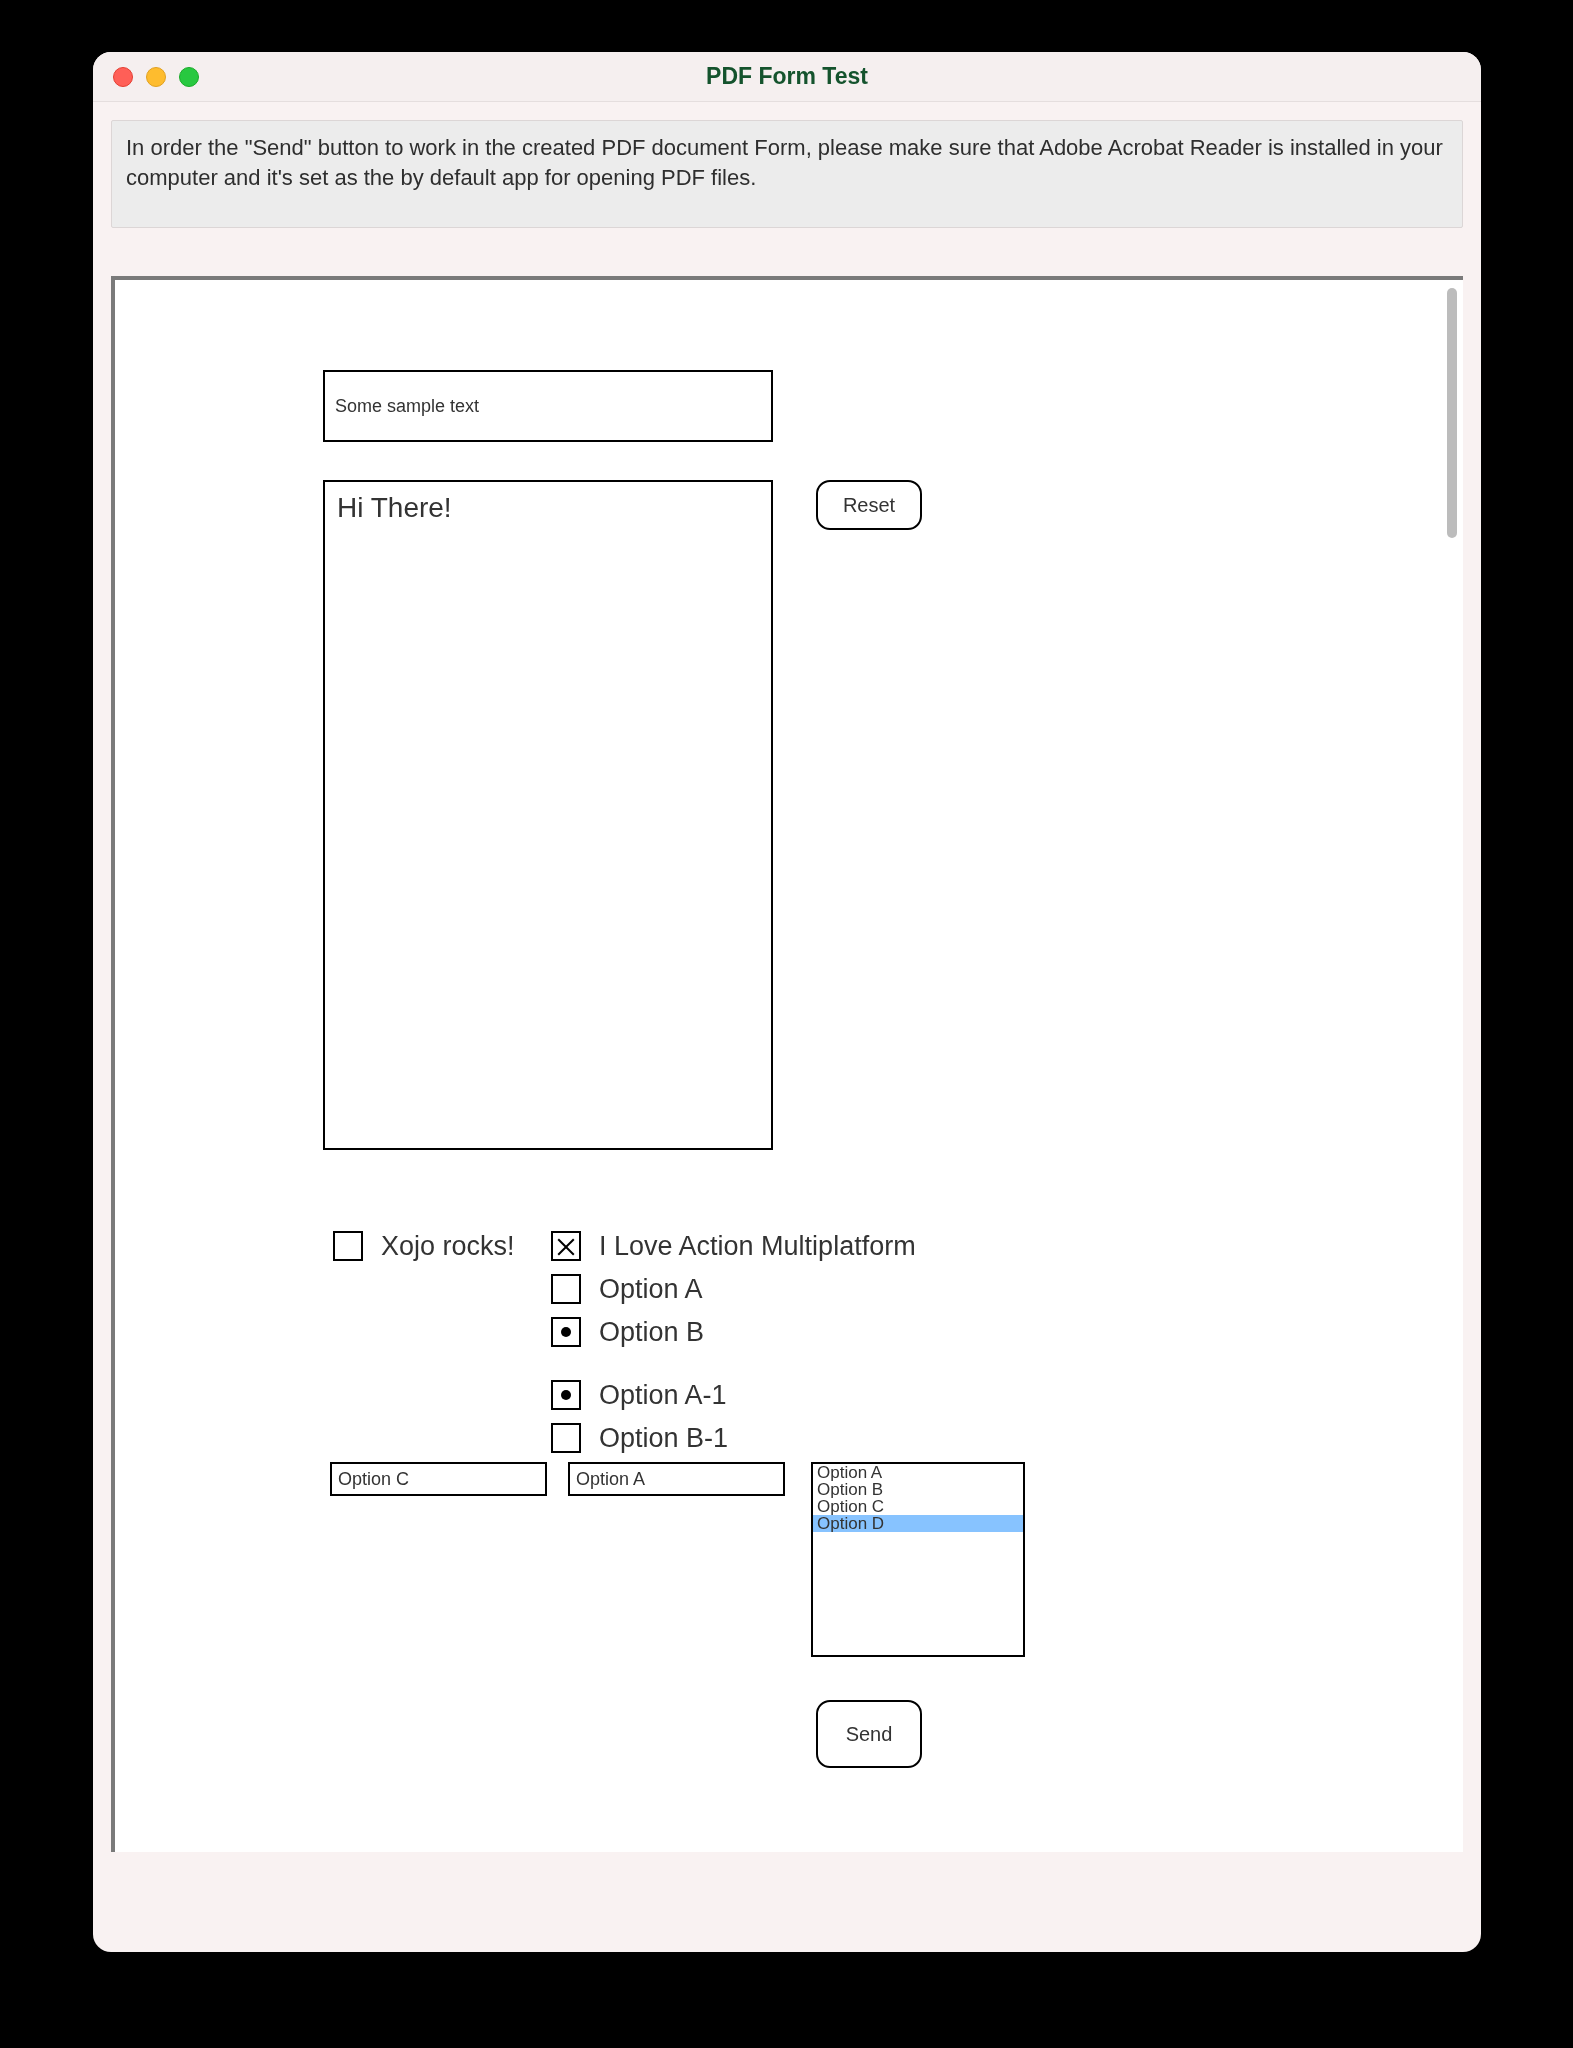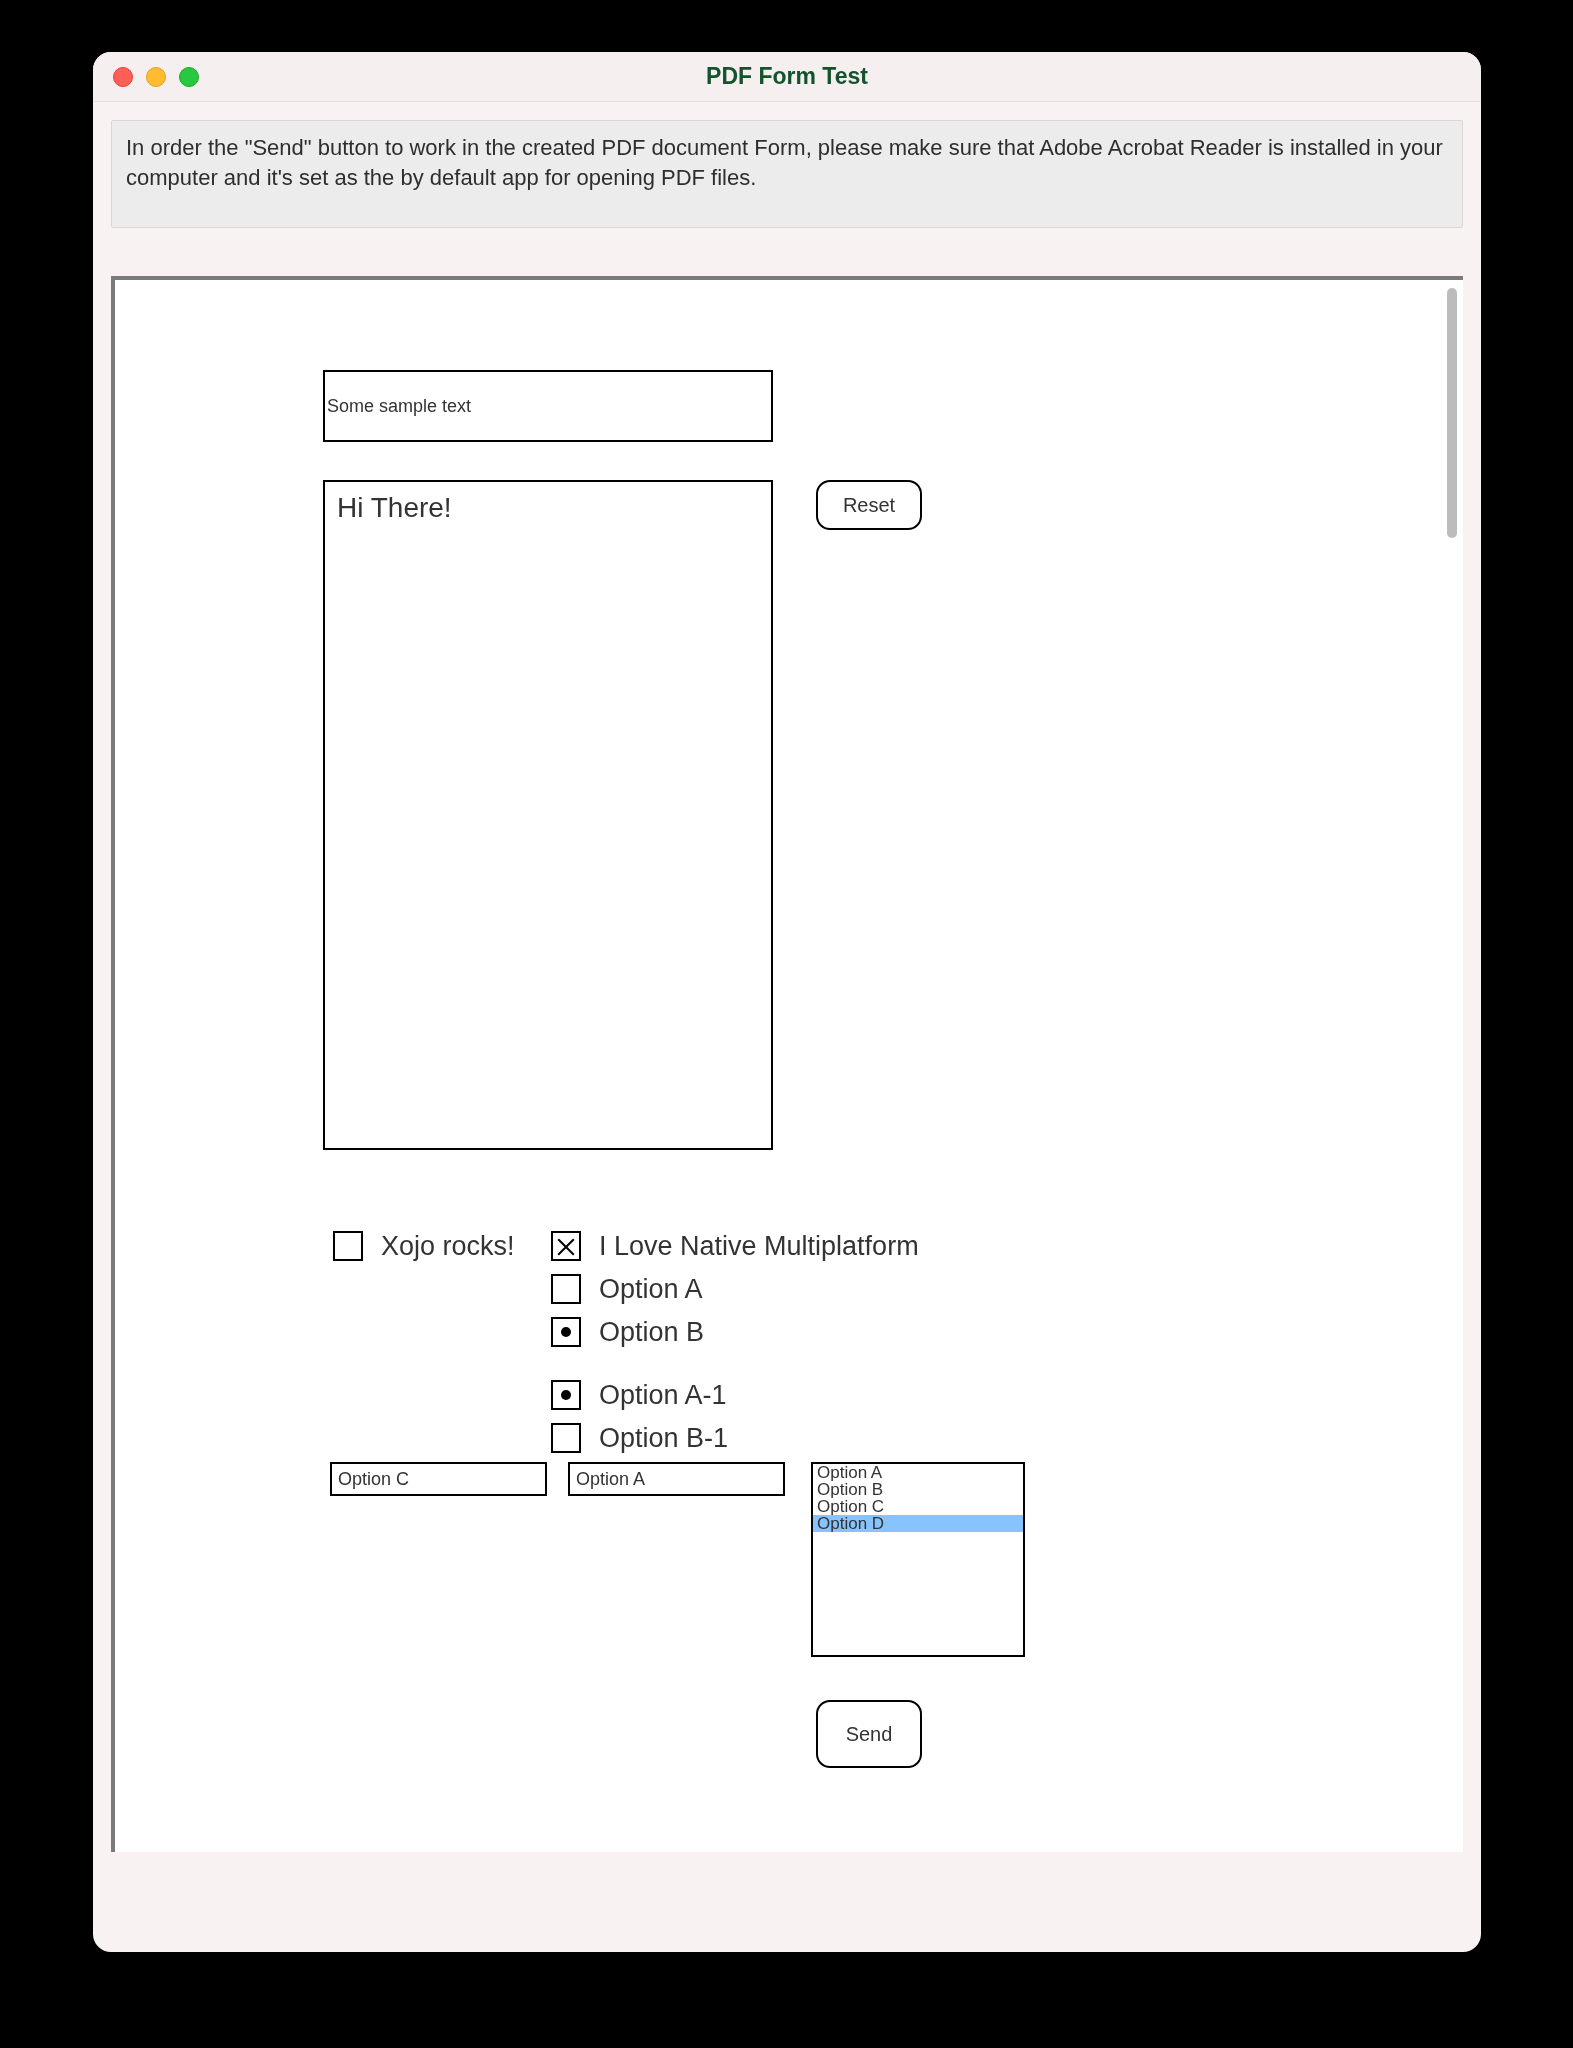--- a/index.html
+++ b/index.html
@@ -157,21 +157,21 @@
     height:100%;
     font-family:"Helvetica Neue", Helvetica, Arial, sans-serif;
   }
 
   
   .sample-text{
     position:absolute;
     left:208px; top:90px;
     width:450px; height:72px;
     border:2px solid #000;
-    padding:0 2px;
+    padding:0 10px;
     font-size:18px;
     display:flex;align-items:center;
   }
   .big-text{
     position:absolute;
     left:208px; top:200px;
     width:450px; height:670px;
     border:2px solid #000;
     padding:10px 12px;
     font-size:28px;
@@ -289,21 +289,21 @@
       </div>
 
       <div class="pdf-btn reset-btn">Reset</div>
 
       <div class="ctl-row xojo">
         <span class="chk"></span>
         <span class="lbl">Xojo rocks!</span>
       </div>
       <div class="ctl-row native">
         <span class="chk checked"></span>
-        <span class="lbl">I Love Native Multiplatform</span>
+        <span class="lbl">I Love Action Multiplatform</span>
       </div>
       <div class="ctl-row optA">
         <span class="radio-box"></span>
         <span class="lbl">Option A</span>
       </div>
       <div class="ctl-row optB">
         <span class="radio-box checked"></span>
         <span class="lbl">Option B</span>
       </div>
       <div class="ctl-row optA1">

